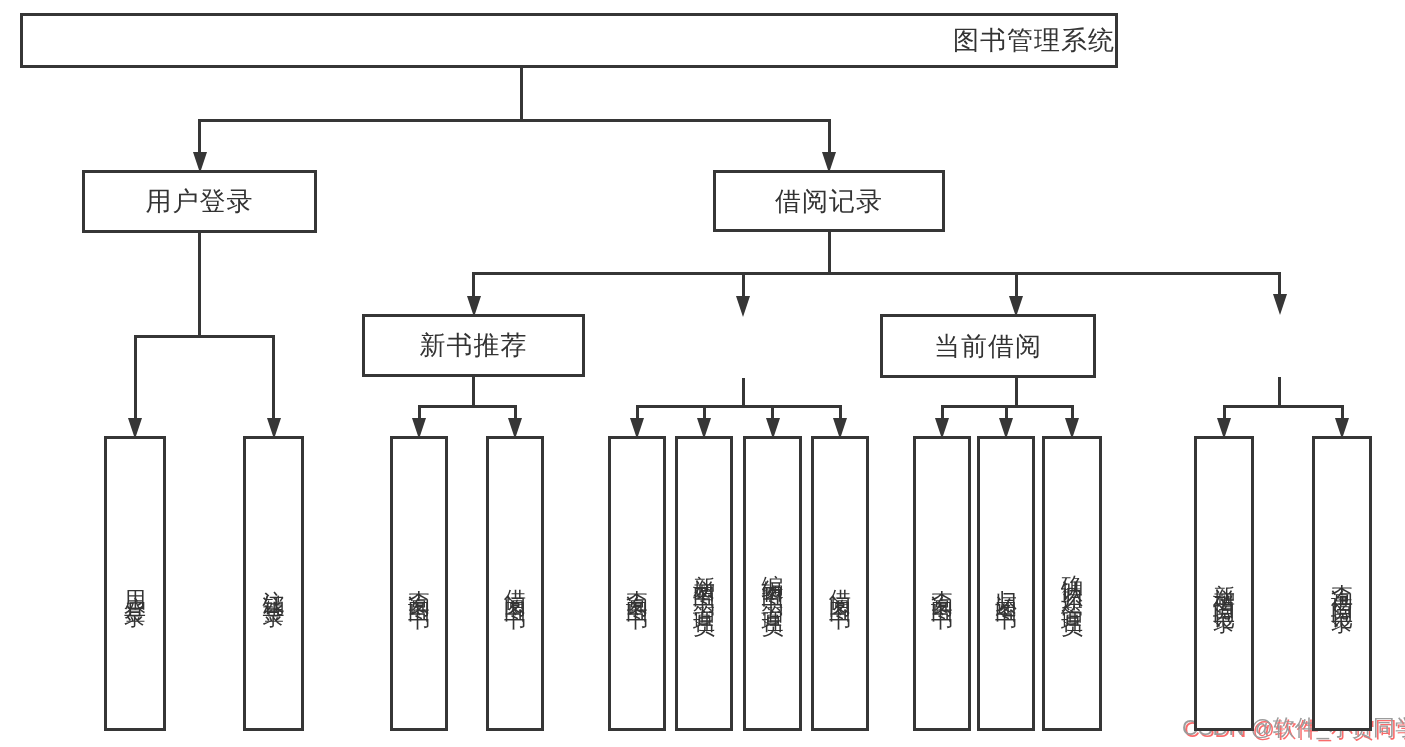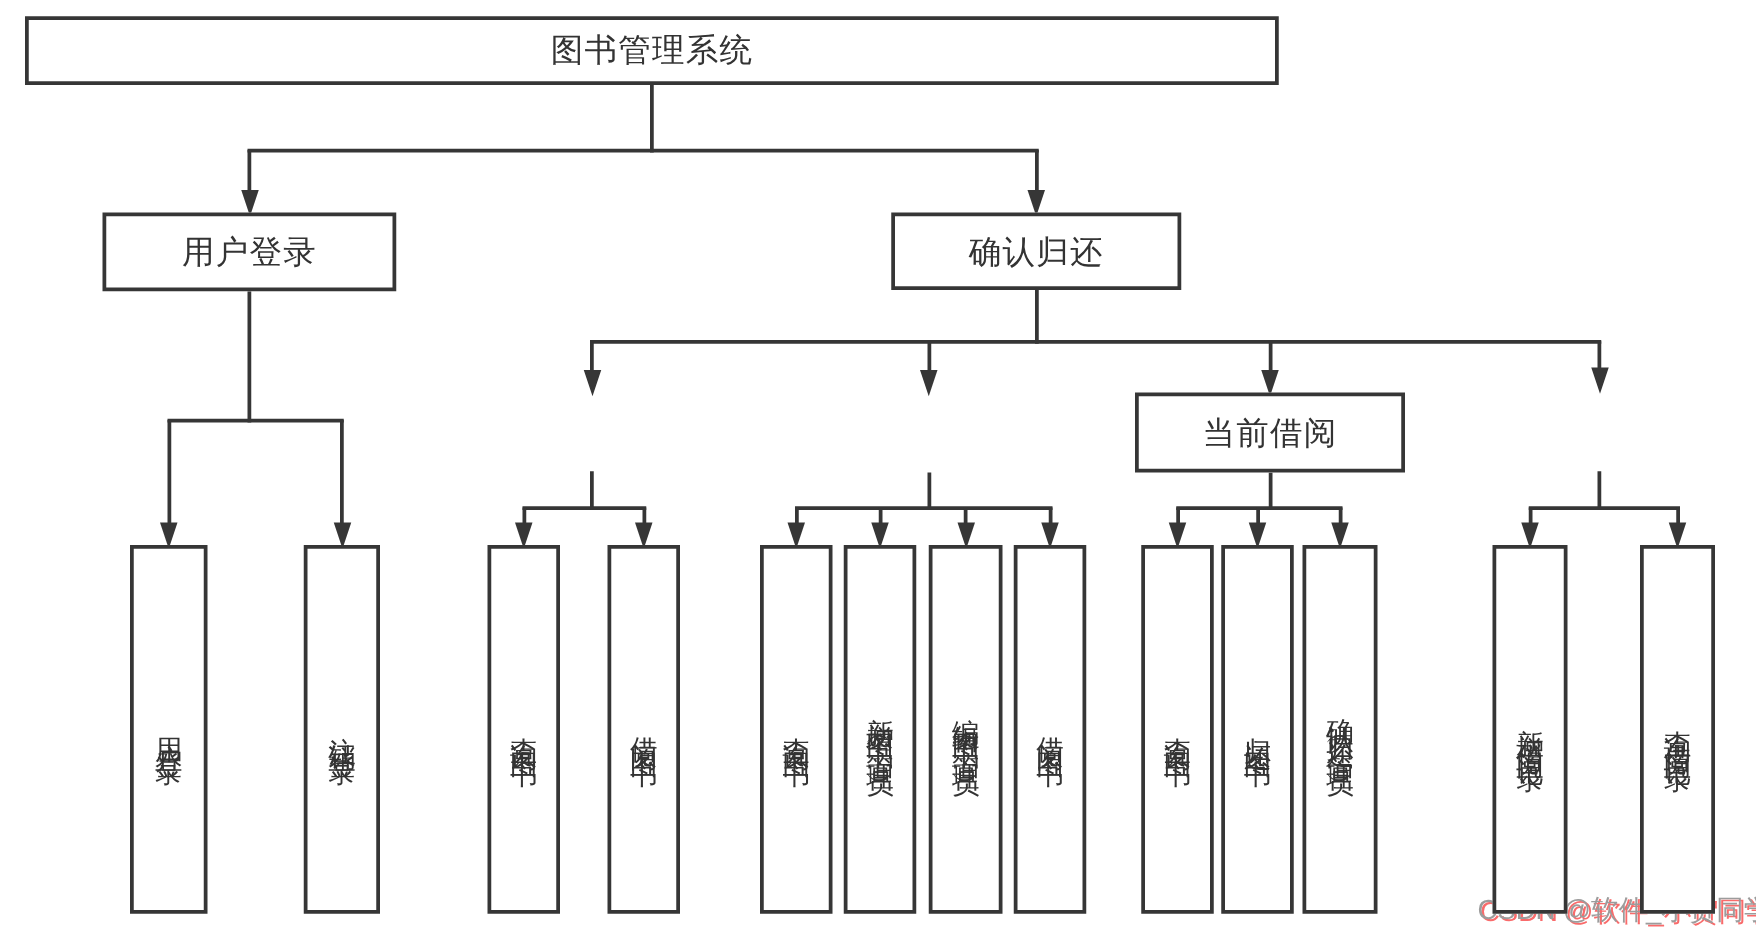--- a/index.html
+++ b/index.html
@@ -95,30 +95,33 @@
     <div class="ln" style="left: 1004.5px; top: 406px; width: 3px; height: 13px;"></div>
     <div class="arw" style="left: 999px; top: 418px;"></div>
     <div class="ln" style="left: 1070.5px; top: 406px; width: 3px; height: 13px;"></div>
     <div class="arw" style="left: 1065px; top: 418px;"></div>
     <div class="ln" style="left: 1278px; top: 377px; width: 3px; height: 30.5px;"></div>
     <div class="ln" style="left: 1222.5px; top: 404.5px; width: 121px; height: 3px;"></div>
     <div class="ln" style="left: 1222.5px; top: 406px; width: 3px; height: 13px;"></div>
     <div class="arw" style="left: 1217px; top: 418px;"></div>
     <div class="ln" style="left: 1340.5px; top: 406px; width: 3px; height: 13px;"></div>
     <div class="arw" style="left: 1335px; top: 418px;"></div>
-    <div class="node hnode" style="left: 20px; top: 13px; width: 1003px; height: 55px;">
+    <div class="node hnode" style="left: 20px; top: 13px; width: 1098px; height: 55px; justify-content: flex-end;">
       <span>图书管理系统</span>
     </div>
     <div class="node hnode" style="left: 82px; top: 170px; width: 235px; height: 63px;">
       <span>用户登录</span>
     </div>
     <div class="node hnode" style="left: 713px; top: 170px; width: 232px; height: 62px;">
-      <span>确认归还</span>
+      <span>借阅记录</span>
     </div>
-    <div class="node hnode" style="left: 908px; top: 314px; width: 216px; height: 64px;">
+    <div class="node hnode" style="left: 362px; top: 314px; width: 223px; height: 63px;">
+      <span>新书推荐</span>
+    </div>
+    <div class="node hnode" style="left: 880px; top: 314px; width: 216px; height: 64px;">
       <span>当前借阅</span>
     </div>
     <div class="node vnode" style="left: 104px; top: 436px; width: 62px; height: 295px;">
       <span>用户登录</span>
     </div>
     <div class="node vnode" style="left: 243px; top: 436px; width: 61px; height: 295px;">
       <span>注销登录</span>
     </div>
     <div class="node vnode" style="left: 390px; top: 436px; width: 58px; height: 295px;">
       <span>查询图书</span>

